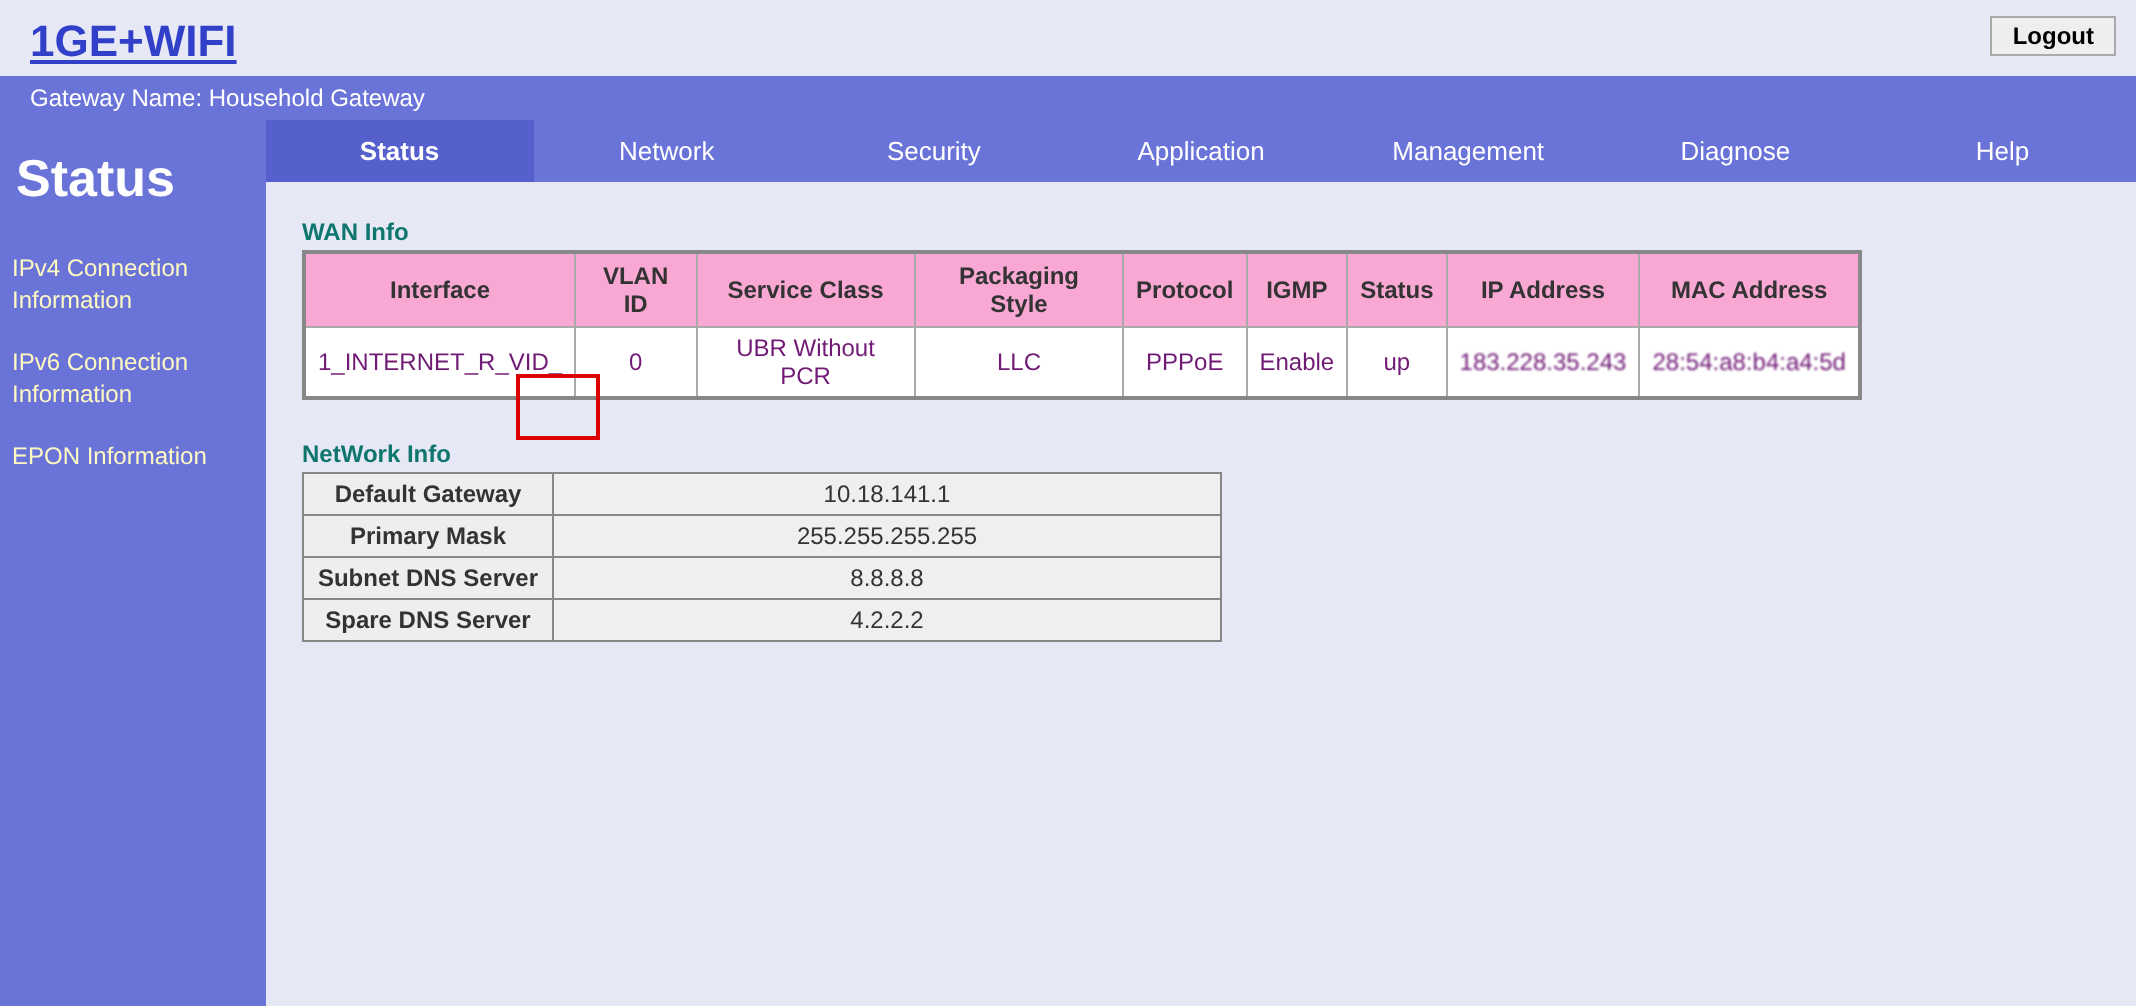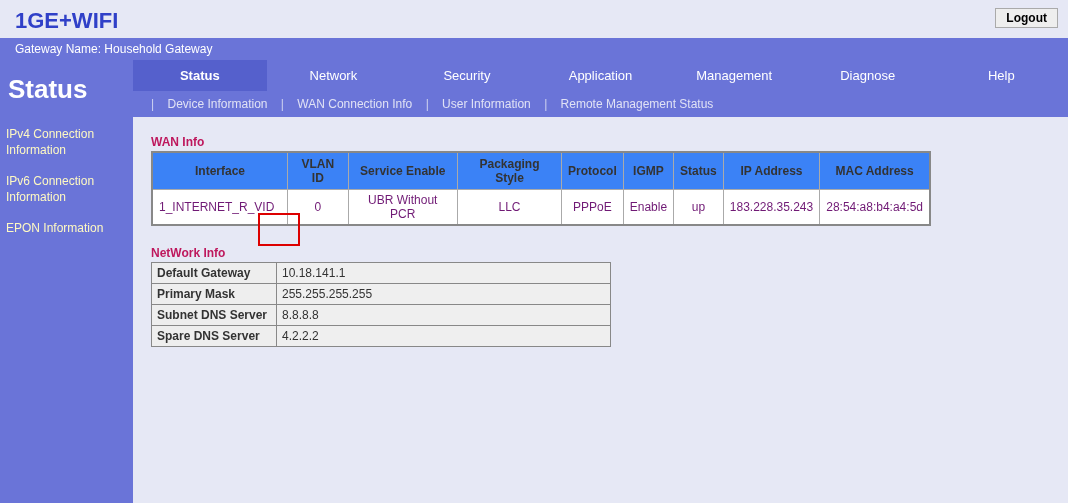--- a/index.html
+++ b/index.html
@@ -16,20 +16,21 @@
       display: flex;
       justify-content: space-between;
       align-items: flex-start;
       padding: 8px 10px 4px 15px;
       background: #e6e8f5;
     }
     .brand {
       color: #3040c8;
       font-size: 22px;
       font-weight: bold;
+      text-decoration: underline;
     }
     .logout-btn {
       background: #eee;
       border: 1px solid #aaa;
       padding: 2px 10px;
       font-size: 12px;
       cursor: pointer;
       font-weight: bold;
     }
     
@@ -102,31 +103,31 @@
     
     .content {
       padding: 18px 18px 0 18px;
       background: #e6e8f5;
     }
     
     .section-label {
       font-weight: bold;
       font-size: 12px;
       padding-bottom: 2px;
-      color: #be185d;
+      color: #0f766e;
     }
     
     table.wan {
       width: 780px;
       border-collapse: collapse;
       border: 2px solid #888;
       background: #fff;
     }
     table.wan th {
-      background: #3b82f6;
+      background: #f9a8d4;
       font-weight: bold;
       padding: 4px 6px;
       border: 1px solid #aaa;
       color: #333;
       font-size: 12px;
     }
     table.wan td {
       padding: 3px 6px;
       border: 1px solid #aaa;
       text-align: center;
@@ -134,20 +135,21 @@
       color: #701a75;
     }
     .blurred { color: #aaa; filter: blur(0.6px); }
     
     .network-section { margin-top: 20px; }
     table.net {
       width: 460px;
       border-collapse: collapse;
       border: 1px solid #888;
       background: #efefef;
+      text-align: center;
     }
     table.net td {
       border: 1px solid #888;
       padding: 3px 5px;
       font-size: 12px;
       color: #333;
     }
     table.net td.label {
       width: 125px;
       font-weight: bold;
@@ -184,39 +186,29 @@
     <div class="topnav">
       <div class="topnav-item active">Status</div>
       <div class="topnav-item">Network</div>
       <div class="topnav-item">Security</div>
       <div class="topnav-item">Application</div>
       <div class="topnav-item">Management</div>
       <div class="topnav-item">Diagnose</div>
       <div class="topnav-item">Help</div>
     </div>
 
-    <div class="subnav">
-      <span class="sep">|</span>
-      <span class="subnav-item">Device Information</span>
-      <span class="sep">|</span>
-      <span class="subnav-item">WAN Connection Info</span>
-      <span class="sep">|</span>
-      <span class="subnav-item">User Information</span>
-      <span class="sep">|</span>
-      <span class="subnav-item">Remote Management Status</span>
-    </div>
 
     <div class="content content-wrap">
       <div class="section-label">WAN Info</div>
       <table class="wan">
         <tbody>
             <tr>
           <th>Interface</th>
           <th>VLAN ID</th>
-          <th>Service Enable</th>
+          <th>Service Class</th>
           <th>Packaging Style</th>
           <th>Protocol</th>
           <th>IGMP</th>
           <th>Status</th>
           <th>IP Address</th>
           <th>MAC Address</th>
         </tr>
         <tr>
           <td>1_INTERNET_R_VID_</td>
           <td>0</td>

